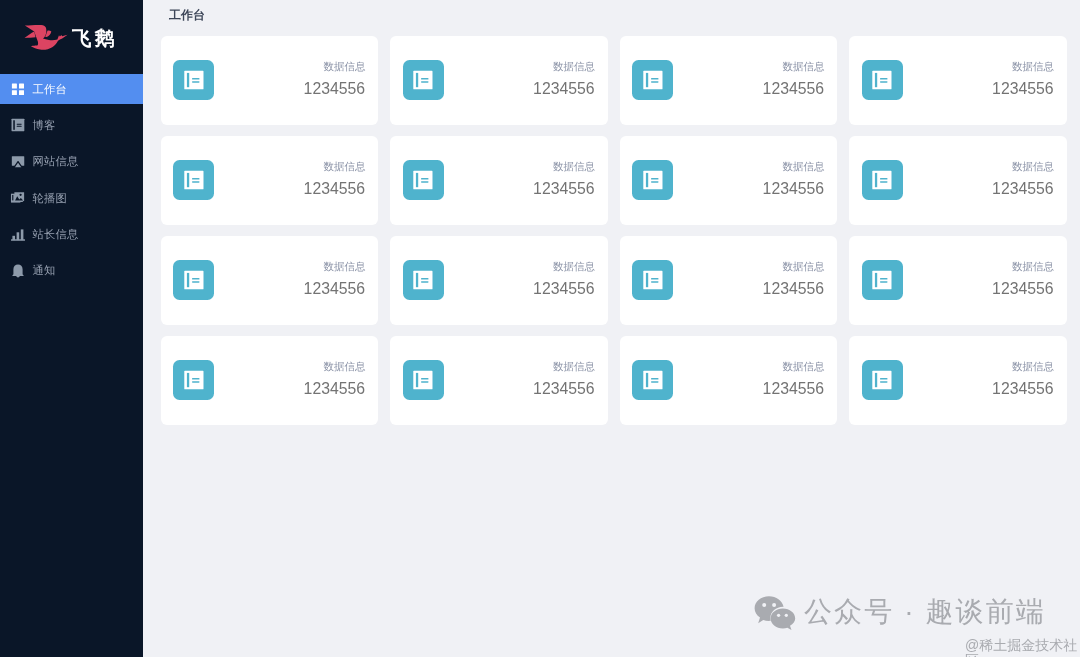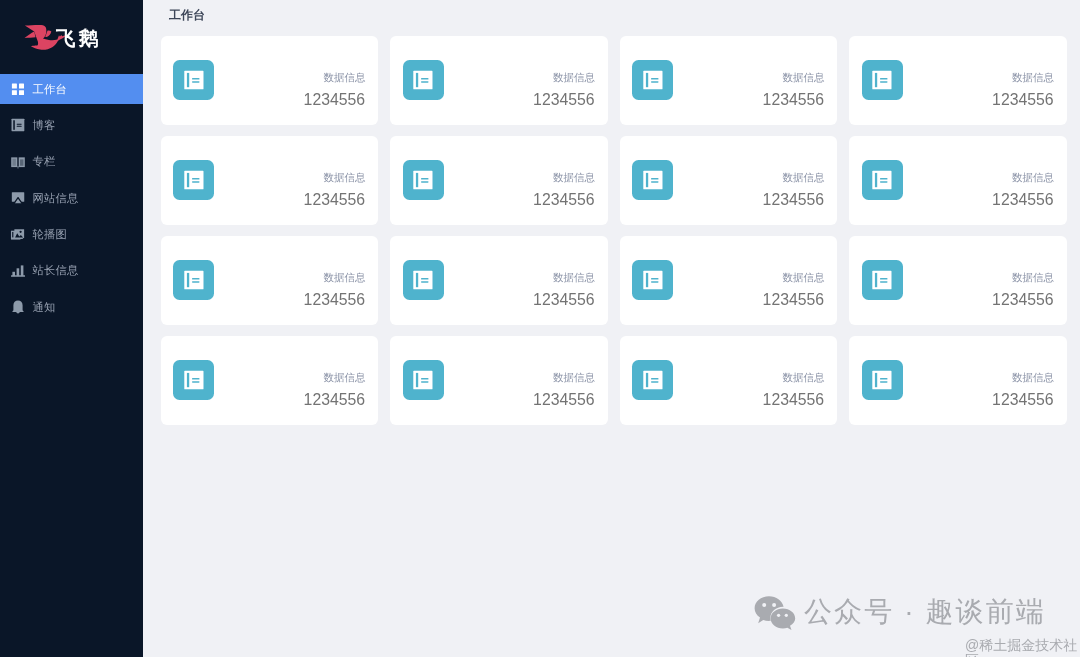--- a/index.html
+++ b/index.html
@@ -14,38 +14,38 @@
   
   .page-title, .card-label, .card-value, .nav-item .lbl, .logo-text, .wm-text, .wm-sub {
     will-change: opacity; opacity: 0.999;
   }
   .app { display:flex; width:1080px; height:657px; }
 
   
   .sidebar { width:143px; height:657px; background:#0a1628; flex:0 0 143px; position:relative; }
   .logo-wrap { height:73px; position:relative; }
   .logo-mark { position:absolute; left:23.5px; top:24.4px; width:44px; height:26.2px; display:block; }
-  .logo-text { position:absolute; left:56px; top:27px; height:22px; display:block; font-size:19.5px; font-weight:700; color:#ffffff; line-height:22px; letter-spacing:3.2px; white-space:nowrap; }
+  .logo-text { position:absolute; left:72px; top:27px; height:22px; display:block; font-size:19.5px; font-weight:700; color:#ffffff; line-height:22px; letter-spacing:3.2px; white-space:nowrap; }
 
   .nav { padding-top:1px; }
   .nav-item { height:30px; display:flex; align-items:center; padding-left:10px; cursor:pointer; margin-bottom:6.4px; }
   .nav-item .ico { width:16px; height:16px; display:flex; align-items:center; justify-content:center; flex:0 0 16px; color:#8d9aaa; }
   .nav-item .lbl { font-size:11.3px; color:#98a2b2; margin-left:6.6px; letter-spacing:.2px; white-space:nowrap; }
   .nav-item.active { background:#538ef0; }
   .nav-item.active .ico { color:#ffffff; }
   .nav-item.active .lbl { color:#ffffff; }
 
   
   .main { flex:1; height:657px; position:relative; background:#f0f1f5; overflow:hidden; }
   .page-title { font-size:12px; color:#3d4659; font-weight:700; padding:0 0 0 26px; line-height:14px; height:14px; margin-top:8px; letter-spacing:0px; }
   .grid { display:grid; grid-template-columns:repeat(4, 217.5px); column-gap:12px; row-gap:11.5px; padding:14px 0 0 17.5px; }
   .card { height:88.5px; background:#ffffff; border-radius:6px; position:relative; }
   .card-icon { position:absolute; left:12.5px; top:24px; width:41px; height:40px; border-radius:6.5px; background:#4fb3cd; display:flex; align-items:center; justify-content:center; color:#ffffff; }
   .card-body { position:absolute; right:12.4px; top:24px; text-align:right; }
-  .card-label { font-size:10.5px; color:#8b93a7; line-height:12px; height:12px;margin-top:11px; }
+  .card-label { font-size:10.5px; color:#8b93a7; line-height:12px; height:12px; }
   .card-value { font-size:15.8px; color:#737373; font-weight:400; line-height:18px; height:18px; margin-top:8px; margin-right:0.5px; }
 
   
   .wm { position:absolute; right:0; bottom:0; left:0; top:0; pointer-events:none; }
   .wm-row { position:absolute; left:611px; top:595px; display:flex; align-items:flex-start; }
   .wm-icon { width:43px; height:34px; display:block; color:#a9abb0; margin-right:7px; margin-top:1px; }
   .wm-text { font-size:28px; color:#a9abb0; letter-spacing:2.1px; line-height:34px; height:34px; display:block; }
   .wm-sub { position:absolute; left:822px; top:638px; font-size:14px; color:#a9abb0; letter-spacing:0px; line-height:15px; }
 </style>
 </head>
@@ -76,34 +76,20 @@
         <div class="nav-item">
           <span class="ico" style="--knock: #0a1628;">
             <svg viewBox="0 0 16 16" width="16" height="16" aria-hidden="true">
               <rect x="1.53" y="1.87" width="12.8" height="12.33" rx="0.45" fill="currentColor"></rect>
               <rect x="3.27" y="3.27" width="1.53" height="9.53" fill="var(--knock)"></rect>
               <rect x="6.67" y="6.67" width="5.0" height="1.0" rx="0.42" fill="var(--knock)"></rect>
               <rect x="6.67" y="8.8" width="5.0" height="1.0" rx="0.42" fill="var(--knock)"></rect>
             </svg>
           </span>
           <span class="lbl">博客</span>
-        </div>
-        <div class="nav-item">
-          <span class="ico" style="--knock: #0a1628;">
-            <svg viewBox="0 0 16 16" width="16" height="16" aria-hidden="true">
-              <g transform="translate(0 -0.75)">
-                <path d="M1.2 4.1 H7.3 V13.85 H1.2 Z" fill="currentColor"></path>
-                <path d="M8.7 4.1 H14.8 V13.85 H8.7 Z" fill="currentColor"></path>
-                <path d="M7.3 13.1 H8.7 L8.0 15.95 L7.3 13.1 Z" fill="currentColor"></path>
-                <rect x="2.5" y="5.5" width="3.4" height="7.0" fill="var(--knock)" opacity="0.22"></rect>
-                <rect x="10.05" y="6.15" width="3.4" height="6.35" fill="var(--knock)" opacity="0.40"></rect>
-              </g>
-            </svg>
-          </span>
-          <span class="lbl">专栏</span>
         </div>
         <div class="nav-item">
           <span class="ico" style="--knock: #0a1628;">
             <svg viewBox="0 0 16 16" width="16" height="16" aria-hidden="true">
               <defs>
                 <mask id="mnm">
                   <rect x="0" y="0" width="16" height="16" fill="#fff"></rect>
                   <path d="M4.0 13.5 L8.04 7.6 L12.1 13.5" stroke="#000" stroke-width="1.3" fill="none" stroke-linejoin="round" stroke-linecap="round"></path>
                 </mask>
               </defs>

